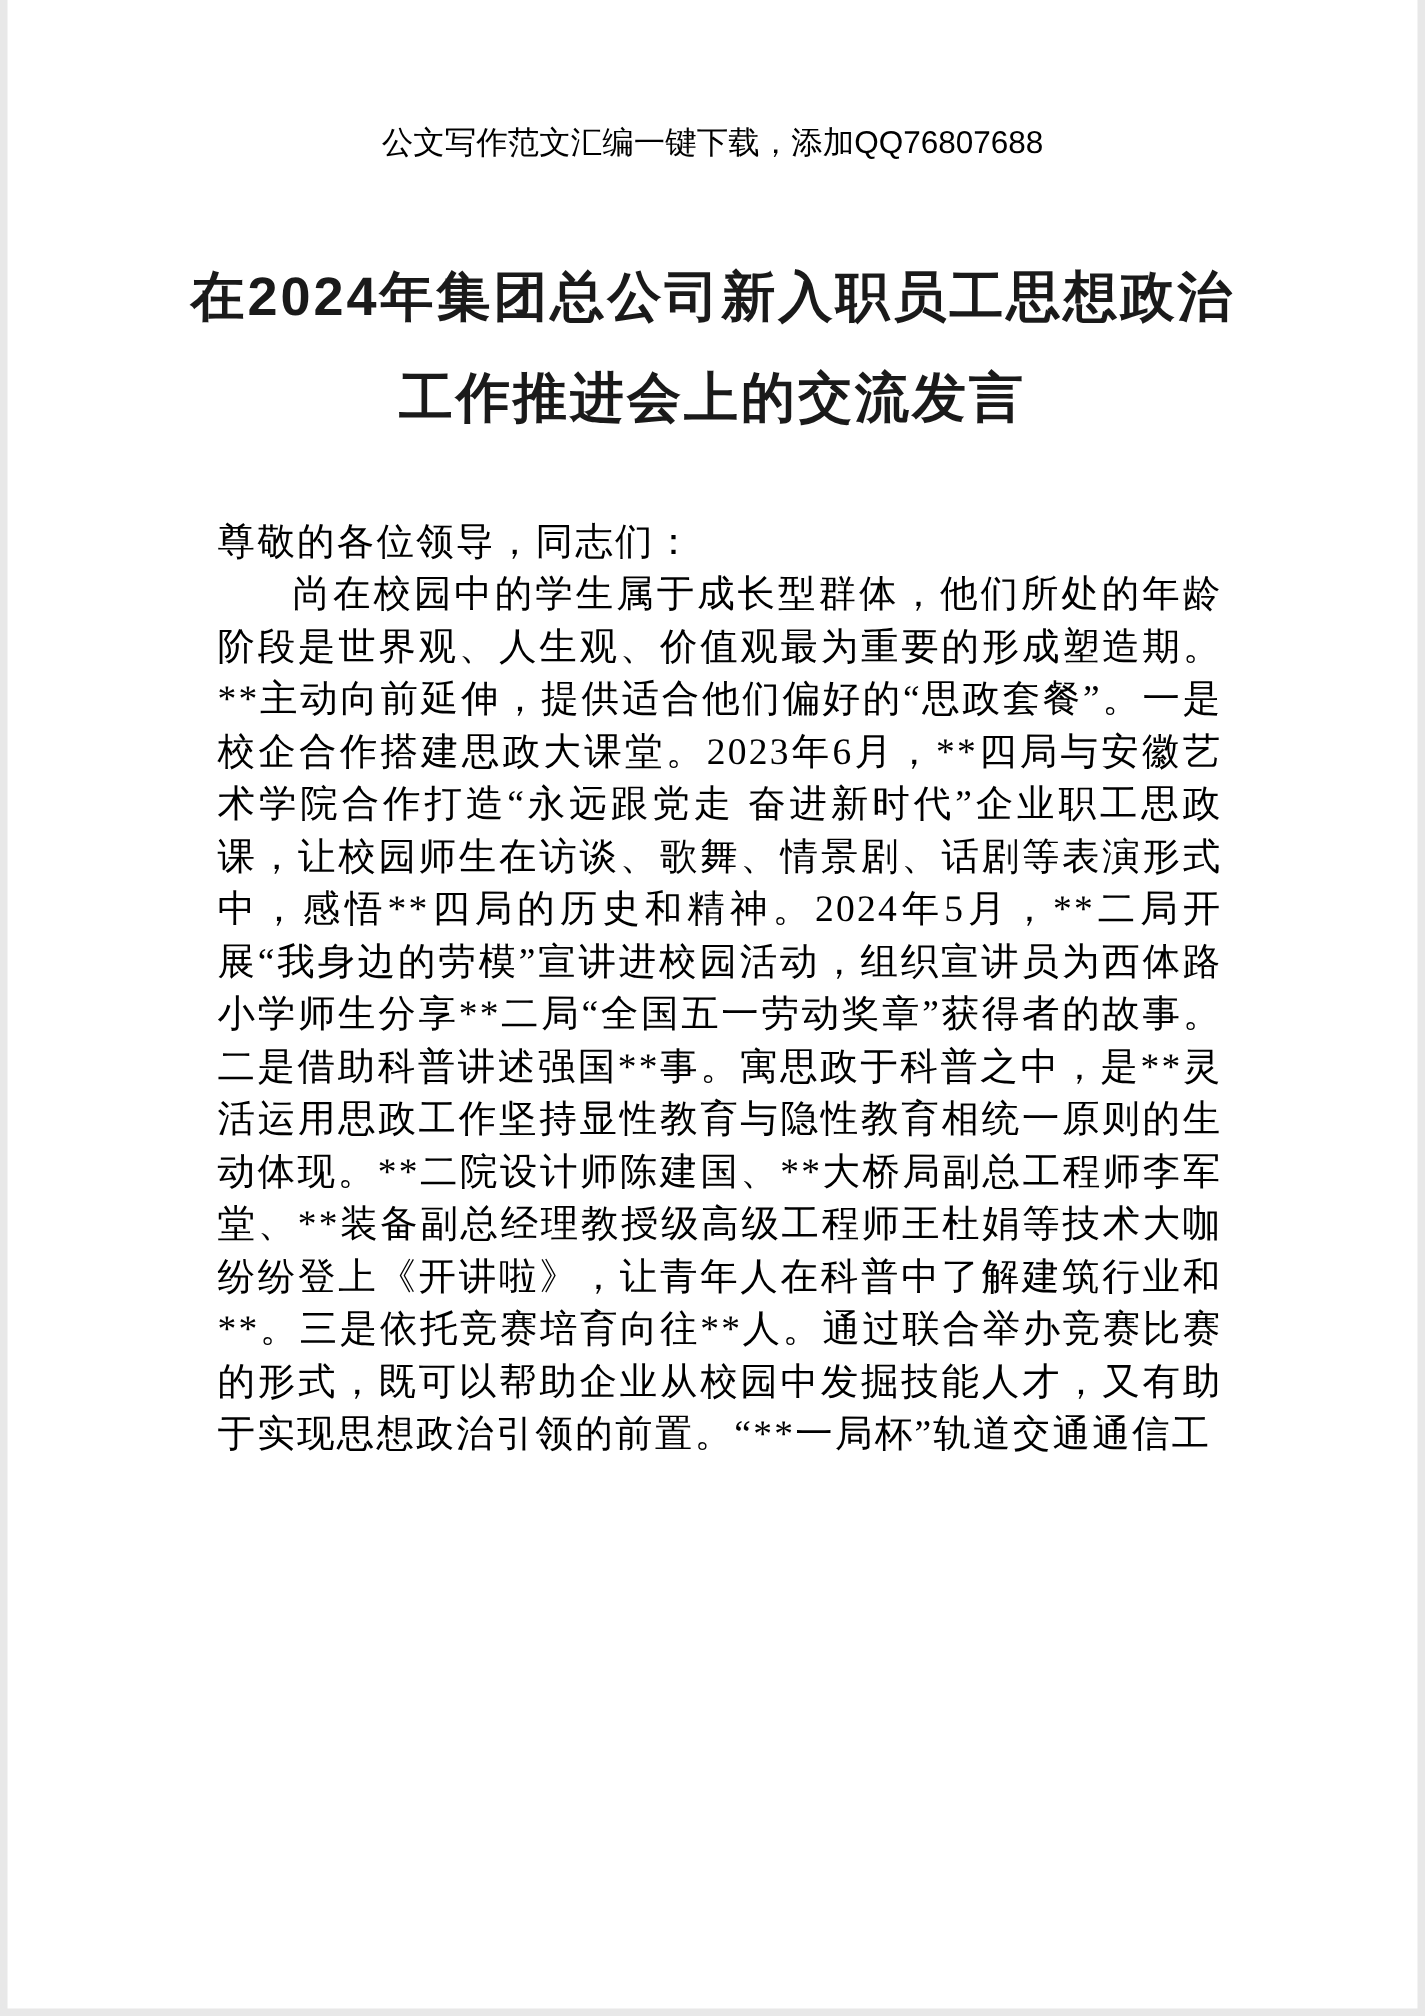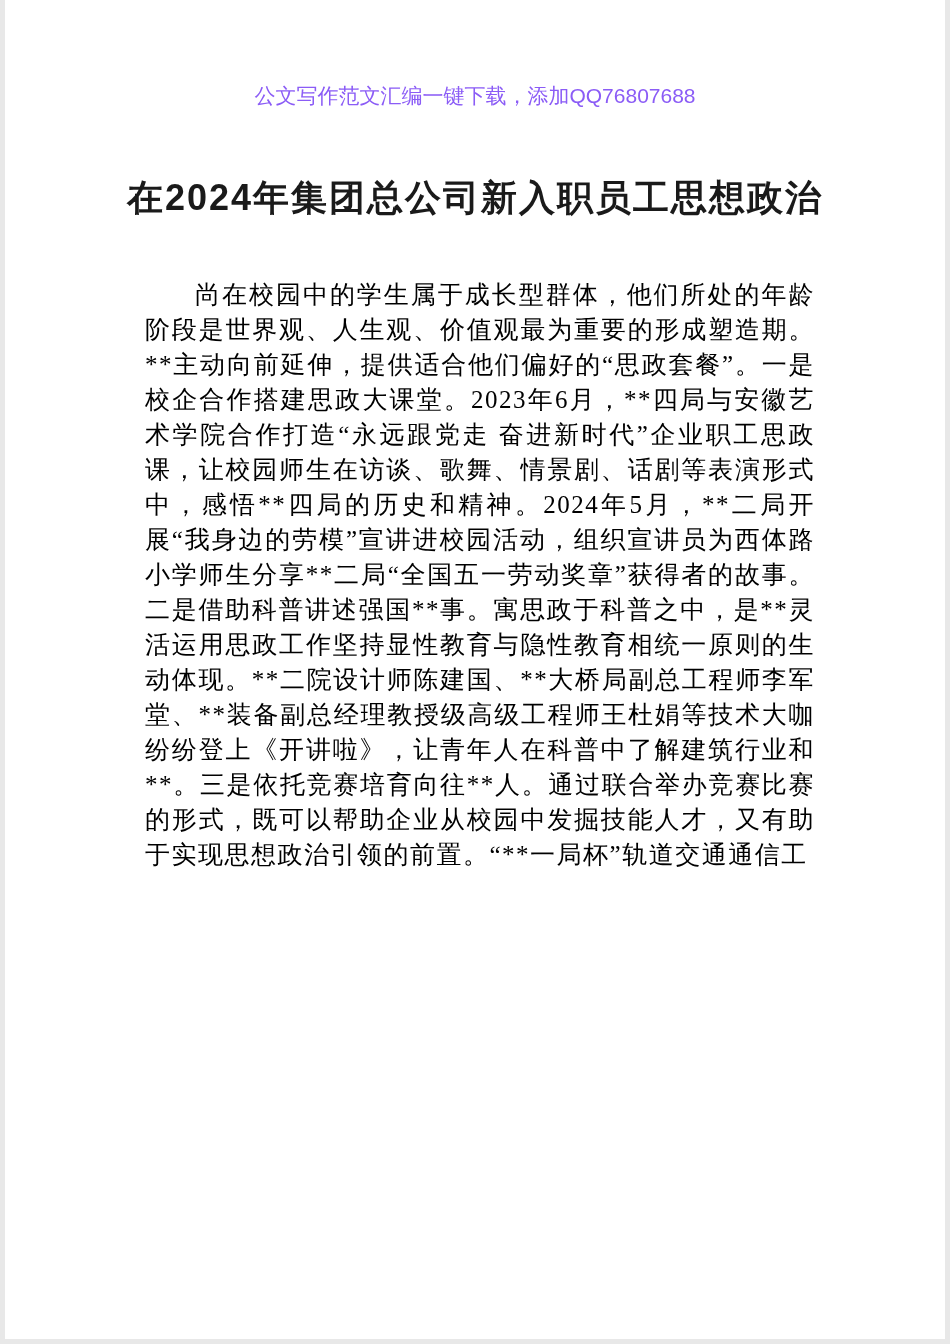--- a/index.html
+++ b/index.html
@@ -18,21 +18,21 @@
   }
   
   .edge { position: absolute; background: #e8e8e8; }
   .edge-left  { left: 0; top: 0; width: 5px; height: 100%; }
   .edge-right { right: 0; top: 0; width: 5px; height: 100%; }
   .edge-bottom{ left: 0; bottom: 0; width: 100%; height: 5px; }
 
   .notice {
     padding-top: 84px;
     text-align: center;
-    color: #8b5cf6;
+    color: #000000;
     font-size: 21px;
     line-height: 24px;
     font-family: "Liberation Sans", "DejaVu Sans", sans-serif;
     font-weight: 400;
   }
   .title {
     margin-top: 56px;
     text-align: center;
     font-size: 36px;
     font-weight: 700;
@@ -62,22 +62,24 @@
 <div class="page">
 
   <div class="edge edge-left"></div>
   <div class="edge edge-right"></div>
   <div class="edge edge-bottom"></div>
 
   <div class="notice">公文写作范文汇编一键下载，添加QQ76807688</div>
 
   <div class="title">
     <div>在2024年集团总公司新入职员工思想政治</div>
+    <div>工作推进会上的交流发言</div>
   </div>
 
   <div class="doc-body">
+    <p class="greeting">尊敬的各位领导，同志们：</p>
 
 
 
     <p class="para">尚在校园中的学生属于成长型群体，他们所处的年龄阶段是世界观、人生观、价值观最为重要的形成塑造期。**主动向前延伸，提供适合他们偏好的“思政套餐”。一是校企合作搭建思政大课堂。2023年6月，**四局与安徽艺术学院合作打造“永远跟党走 奋进新时代”企业职工思政课，让校园师生在访谈、歌舞、情景剧、话剧等表演形式中，感悟**四局的历史和精神。2024年5月，**二局开展“我身边的劳模”宣讲进校园活动，组织宣讲员为西体路小学师生分享**二局“全国五一劳动奖章”获得者的故事。二是借助科普讲述强国**事。寓思政于科普之中，是**灵活运用思政工作坚持显性教育与隐性教育相统一原则的生动体现。**二院设计师陈建国、**大桥局副总工程师李军堂、**装备副总经理教授级高级工程师王杜娟等技术大咖纷纷登上《开讲啦》，让青年人在科普中了解建筑行业和**。三是依托竞赛培育向往**人。通过联合举办竞赛比赛的形式，既可以帮助企业从校园中发掘技能人才，又有助于实现思想政治引领的前置。“**一局杯”轨道交通通信工</p>
   </div>
 
 </div>
 
 </body></html>

